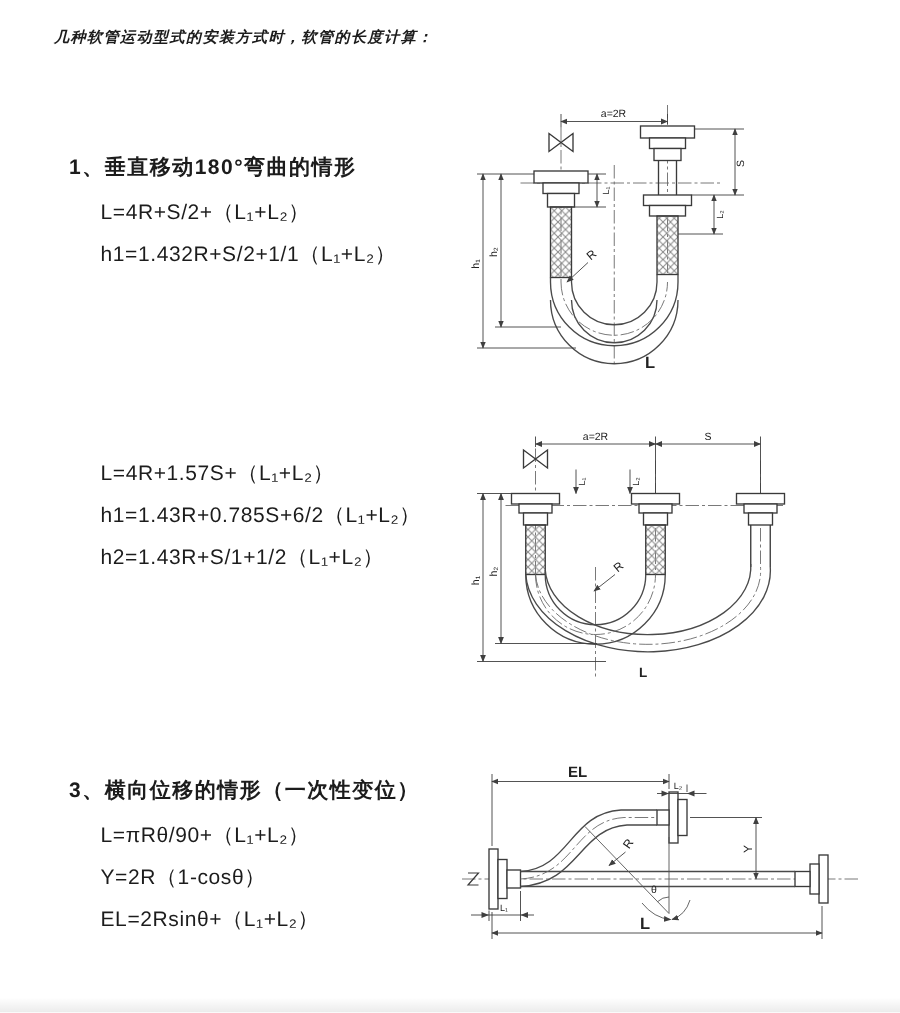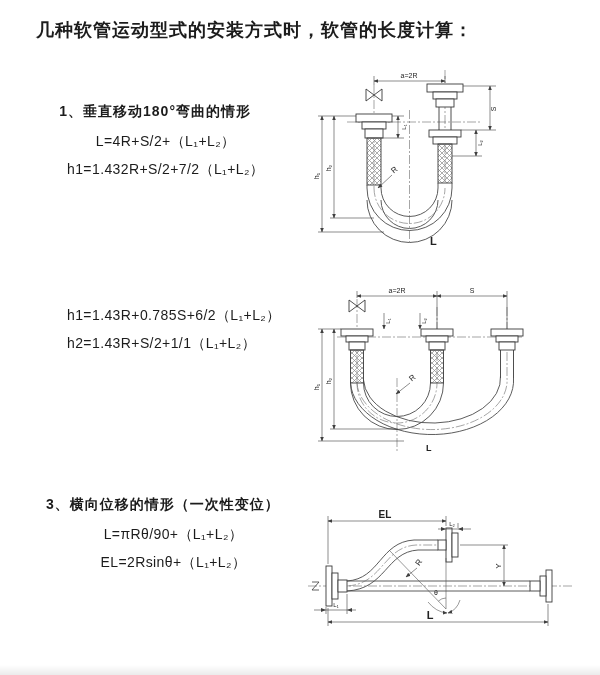--- a/index.html
+++ b/index.html
@@ -1,56 +1,58 @@
 <!DOCTYPE html>
 <html><head>
 <meta charset="utf-8">
 <style>
   html,body{margin:0;padding:0;}
   body{
     width:600px;height:675px;position:relative;background:#ffffff;overflow:hidden;
     font-family:"Liberation Sans","DejaVu Sans",sans-serif;color:#1c1c1c;
   }
   .page-title{
-    position:absolute;left:36px;top:18px;font-size:18px;font-weight:700;
-    letter-spacing:1px;white-space:nowrap;
+    position:absolute;left:36px;top:18px;font-size:10px;font-weight:700;
+    letter-spacing:1px;white-space:nowrap;font-style:italic;
   }
   .section{position:absolute;left:46px;}
   .section-heading{font-size:14px;font-weight:700;letter-spacing:1px;white-space:nowrap;}
   .formula{
     margin-left:21px;margin-top:13px;font-size:14px;font-weight:400;
     letter-spacing:.4px;white-space:nowrap;line-height:15px;
   }
   .diagram{position:absolute;}
   svg{display:block;}
   svg text{fill:#222;font-family:"Liberation Sans","DejaVu Sans",sans-serif;}
   .scan-shadow{
     position:absolute;left:0;bottom:0;width:600px;height:10px;
     background:linear-gradient(to bottom,rgba(255,255,255,0),rgba(0,0,0,0.08));
   }
 </style>
 </head>
 <body>
 
 <div class="page-title">几种软管运动型式的安装方式时，软管的长度计算：</div>
 
-<div class="section" style="top:103px;text-align:center;">
+<div class="section" style="top:103px;">
   <div class="section-heading">1、垂直移动180°弯曲的情形</div>
   <div class="formula">L=4R+S/2+（L₁+L₂）</div>
-  <div class="formula">h1=1.432R+S/2+7/2（L₁+L₂）</div>
+  <div class="formula">h1=1.432R+S/2+1/1（L₁+L₂）</div>
 </div>
 
 <div class="section" style="top:295px;">
+  <div class="formula">L=4R+1.57S+（L₁+L₂）</div>
   <div class="formula">h1=1.43R+0.785S+6/2（L₁+L₂）</div>
-  <div class="formula">h2=1.43R+S/2+1/1（L₁+L₂）</div>
-</div>
-
-<div class="section" style="top:496px;text-align:center;">
+  <div class="formula">h2=1.43R+S/1+1/2（L₁+L₂）</div>
+</div>
+
+<div class="section" style="top:518px;">
   <div class="section-heading">3、横向位移的情形（一次性变位）</div>
   <div class="formula">L=πRθ/90+（L₁+L₂）</div>
+  <div class="formula">Y=2R（1-cosθ）</div>
   <div class="formula">EL=2Rsinθ+（L₁+L₂）</div>
 </div>
 
 <div class="diagram" style="left:312px;top:68px;">
 <svg width="240" height="188" viewBox="0 0 240 188">
   <defs>
     <marker id="d1a" viewBox="0 0 10 10" refX="9" refY="5" markerWidth="8" markerHeight="8" orient="auto-start-reverse">
       <path d="M0,1 L10,5 L0,9 z" fill="#3f3f3f"></path>
     </marker>
     <pattern id="d1h" width="5" height="5" patternUnits="userSpaceOnUse">

